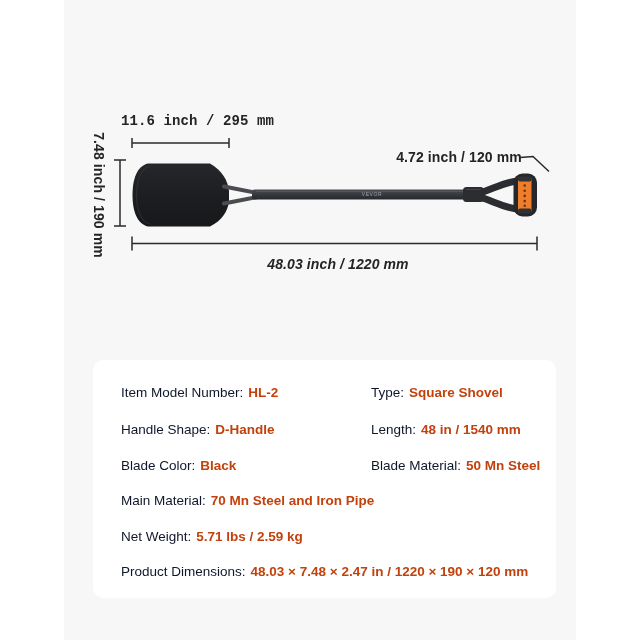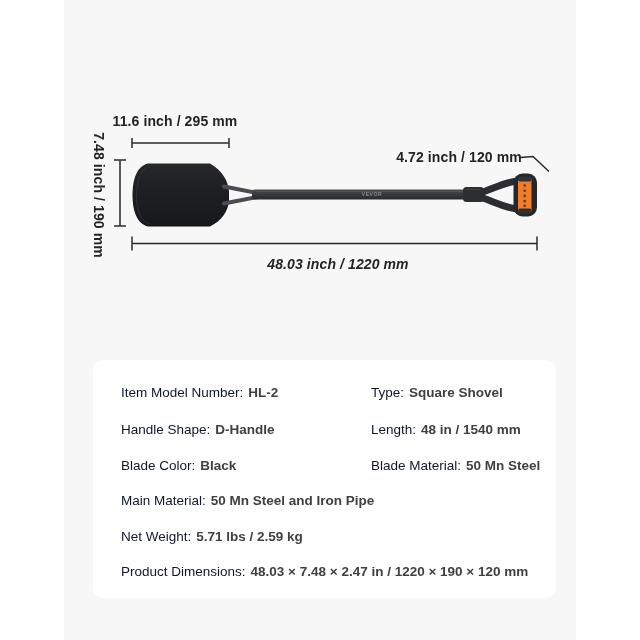--- a/index.html
+++ b/index.html
@@ -14,37 +14,37 @@
     background:#f7f7f8;
   }
   .diagram-layer{
     position:absolute;left:0;top:0;width:640px;height:340px;
   }
   .dim-text{
     position:absolute;
     font-size:14px;font-weight:600;color:#232426;
     text-align:center;letter-spacing:0.1px;white-space:nowrap;
   }
-  .dim-blade-width{left:100px;top:113px;width:150px;}
+  .dim-blade-width{left:121px;top:113px;width:150px;font-family:Liberation Mono, monospace;}
   .dim-blade-height{left:24px;top:187px;width:150px;transform:rotate(90deg);}
   .dim-grip-width{left:384px;top:149px;width:150px;}
   .dim-total-length{left:238px;top:256px;width:200px;font-style:italic;}
   .spec-card{
     position:absolute;left:93px;top:360px;width:463px;height:238px;
     background:#ffffff;border-radius:10px;
   }
   .spec-row{
     position:absolute;height:20px;line-height:20px;
     font-size:13.5px;color:#3b3b3d;white-space:nowrap;
   }
   .spec-cell{position:absolute;top:0;white-space:nowrap;}
   .cell-left{left:28px;}
   .cell-right{left:278px;}
   .spec-label{color:#0f172a;font-weight:400;}
-  .spec-value{color:#404040;font-weight:700;margin-left:5px;margin-top:44px;}
+  .spec-value{color:#c2410c;font-weight:700;margin-left:5px;margin-top:44px;}
   .r1{top:23px;} .r2{top:60px;} .r3{top:96px;}
   .r4{top:131px;} .r5{top:167px;} .r6{top:202px;}
 </style>
 </head>
 <body>
 
 <div class="stage"></div>
 
 <svg class="diagram-layer" width="640" height="340" viewBox="0 0 640 340" xmlns="http://www.w3.org/2000/svg">
   <defs>
@@ -145,21 +145,21 @@
     <span class="spec-cell cell-left">
       <span class="spec-label">Blade Color:</span><span class="spec-value">Black</span>
     </span>
     <span class="spec-cell cell-right">
       <span class="spec-label">Blade Material:</span><span class="spec-value">50 Mn Steel</span>
     </span>
   </div>
 
   <div class="spec-row r4">
     <span class="spec-cell cell-left">
-      <span class="spec-label">Main Material:</span><span class="spec-value">50 Mn Steel and Iron Pipe</span>
+      <span class="spec-label">Main Material:</span><span class="spec-value">70 Mn Steel and Iron Pipe</span>
     </span>
   </div>
 
   <div class="spec-row r5">
     <span class="spec-cell cell-left">
       <span class="spec-label">Net Weight:</span><span class="spec-value">5.71 lbs / 2.59 kg</span>
     </span>
   </div>
 
   <div class="spec-row r6">

